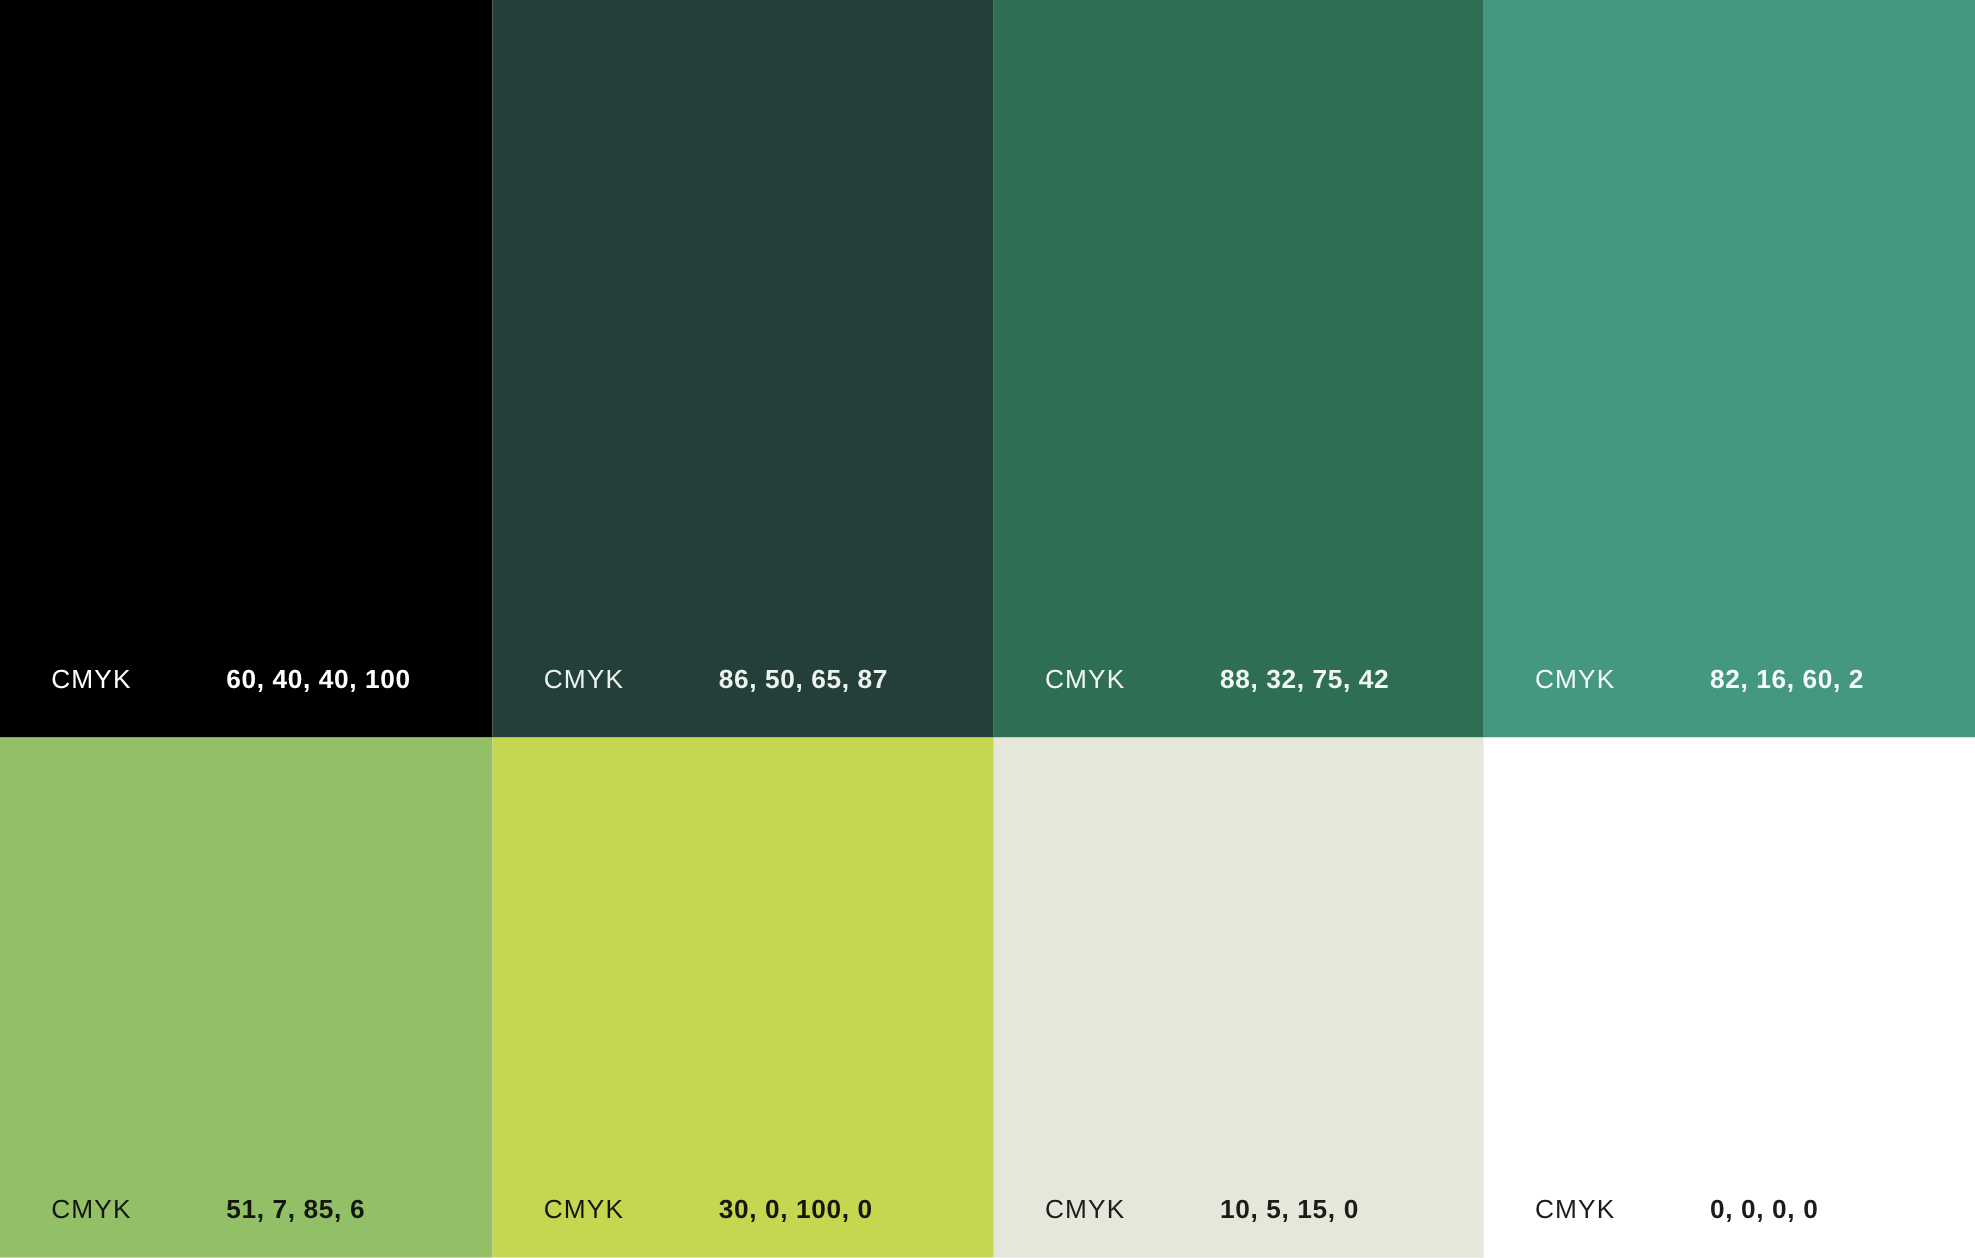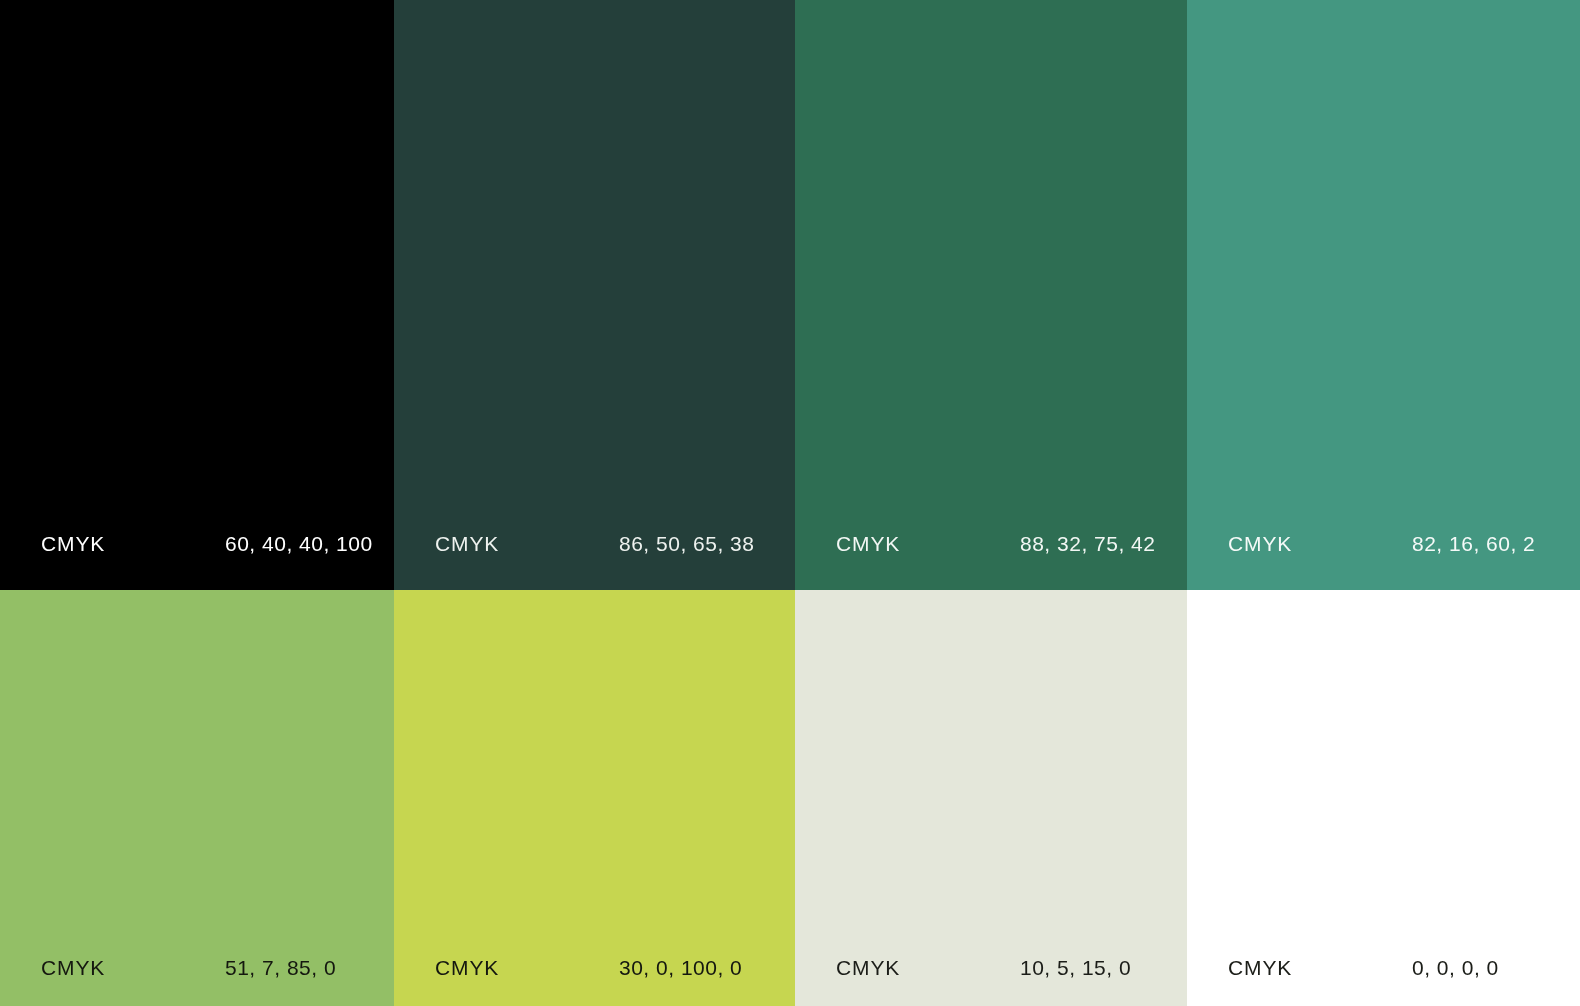--- a/index.html
+++ b/index.html
@@ -42,21 +42,20 @@
   .swatch.col-1 { width: 401px; }
   .swatch.col-2 { width: 392px; }
   .swatch.col-3 { width: 393px; }
 
   .swatch-meta {
     position: absolute;
     left: 0;
     right: 16px;
     display: flex;
     align-items: flex-start;
-    gap: 44px;
   }
   .row-top .swatch-meta {
     bottom: 34px;
   }
   .row-bottom .swatch-meta {
     bottom: 26px;
   }
 
   .meta-label {
     margin-left: 41px;
@@ -64,42 +63,42 @@
     flex: 0 0 140px;
     font-size: 21px;
     letter-spacing: 0.9px;
     font-weight: 400;
     white-space: nowrap;
   }
 
   .meta-value {
     font-size: 21px;
     letter-spacing: 0.5px;
-    font-weight: 400;
+    font-weight: 700;
     white-space: nowrap;
   }
 </style>
 </head>
 <body>
 
 <div id="palette">
 
   <div class="swatch-row row-top">
 
     <div class="swatch col-0" style="background-color: rgb(0, 0, 0); color: rgb(255, 255, 255);">
       <div class="swatch-meta">
         <span class="meta-label">CMYK</span>
         <span class="meta-value">60, 40, 40, 100</span>
       </div>
     </div>
 
     <div class="swatch col-1" style="background-color: rgb(36, 63, 58); color: rgb(238, 242, 239);">
       <div class="swatch-meta">
         <span class="meta-label">CMYK</span>
-        <span class="meta-value">86, 50, 65, 38</span>
+        <span class="meta-value">86, 50, 65, 87</span>
       </div>
     </div>
 
     <div class="swatch col-2" style="background-color: rgb(46, 110, 83); color: rgb(242, 247, 244);">
       <div class="swatch-meta">
         <span class="meta-label">CMYK</span>
         <span class="meta-value">88, 32, 75, 42</span>
       </div>
     </div>
 
@@ -110,21 +109,21 @@
       </div>
     </div>
 
   </div>
 
   <div class="swatch-row row-bottom">
 
     <div class="swatch col-0" style="background-color: rgb(147, 191, 102); color: rgb(20, 23, 15);">
       <div class="swatch-meta">
         <span class="meta-label">CMYK</span>
-        <span class="meta-value">51, 7, 85, 0</span>
+        <span class="meta-value">51, 7, 85, 6</span>
       </div>
     </div>
 
     <div class="swatch col-1" style="background-color: rgb(198, 214, 80); color: rgb(20, 23, 15);">
       <div class="swatch-meta">
         <span class="meta-label">CMYK</span>
         <span class="meta-value">30, 0, 100, 0</span>
       </div>
     </div>
 

